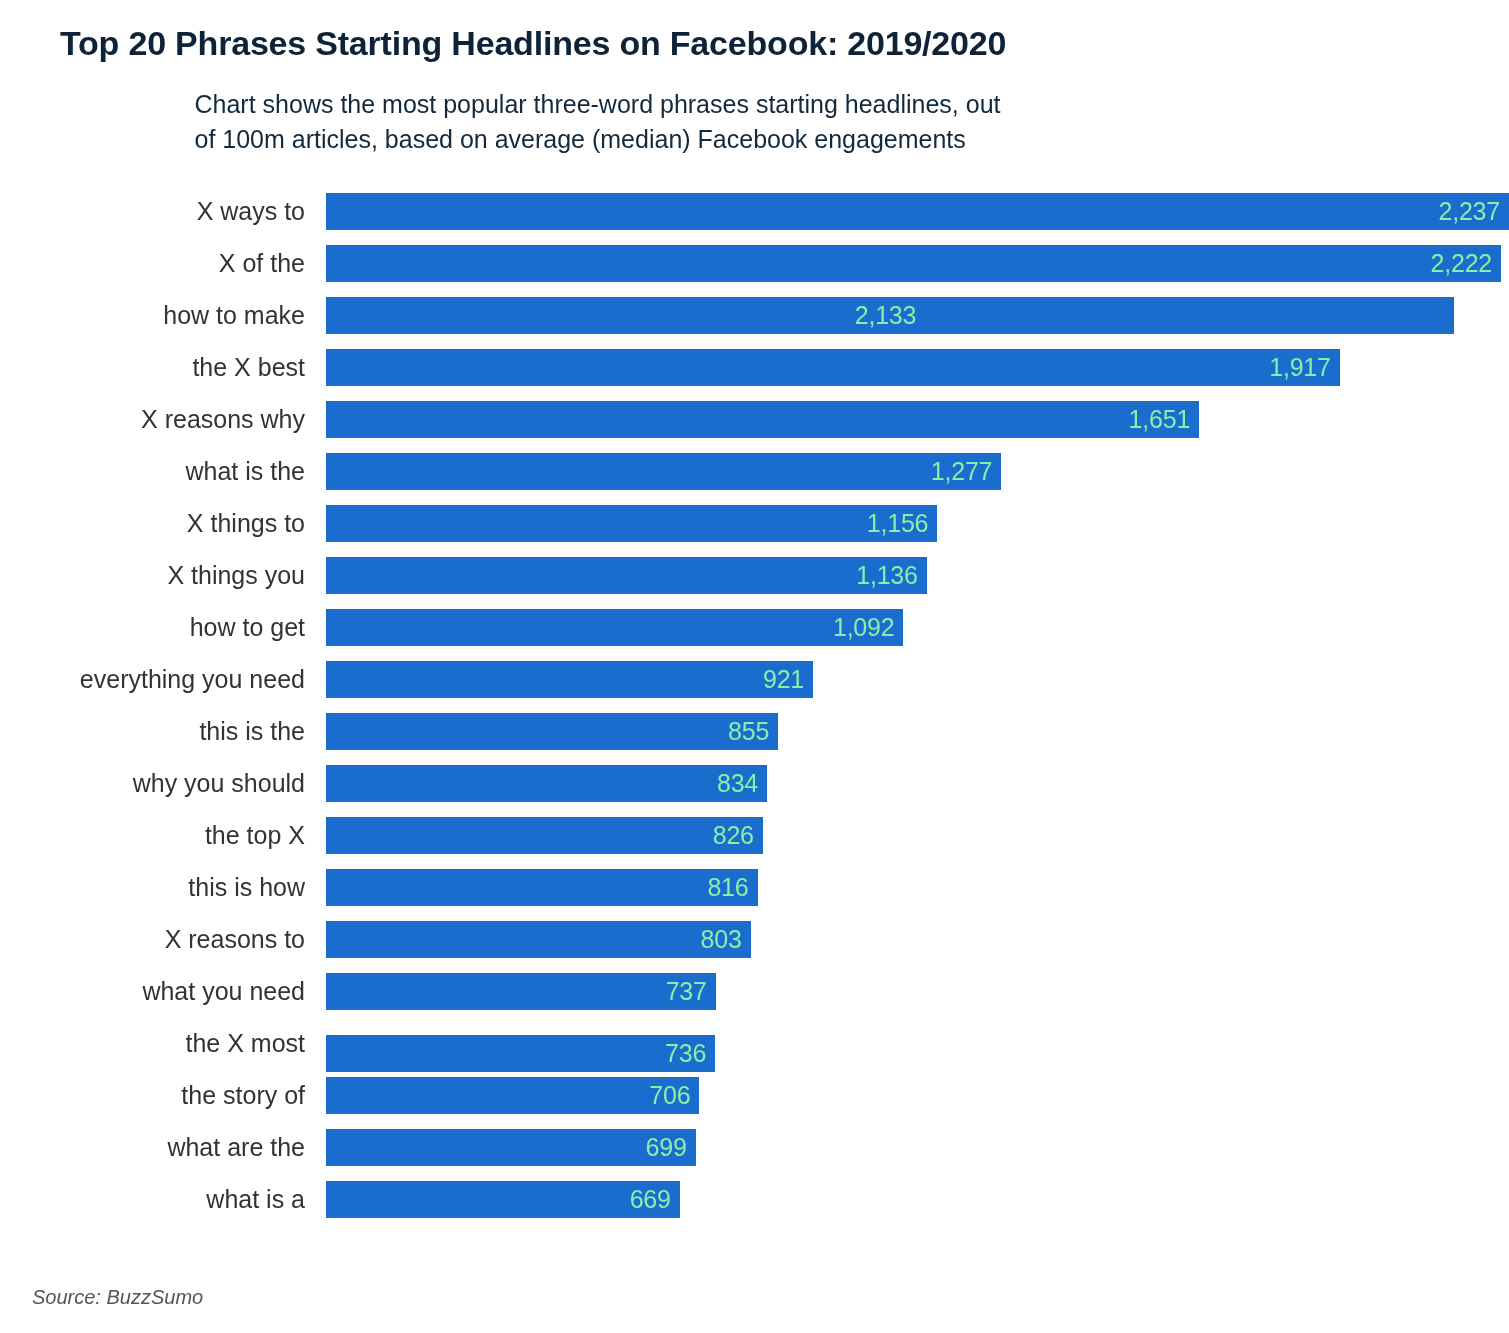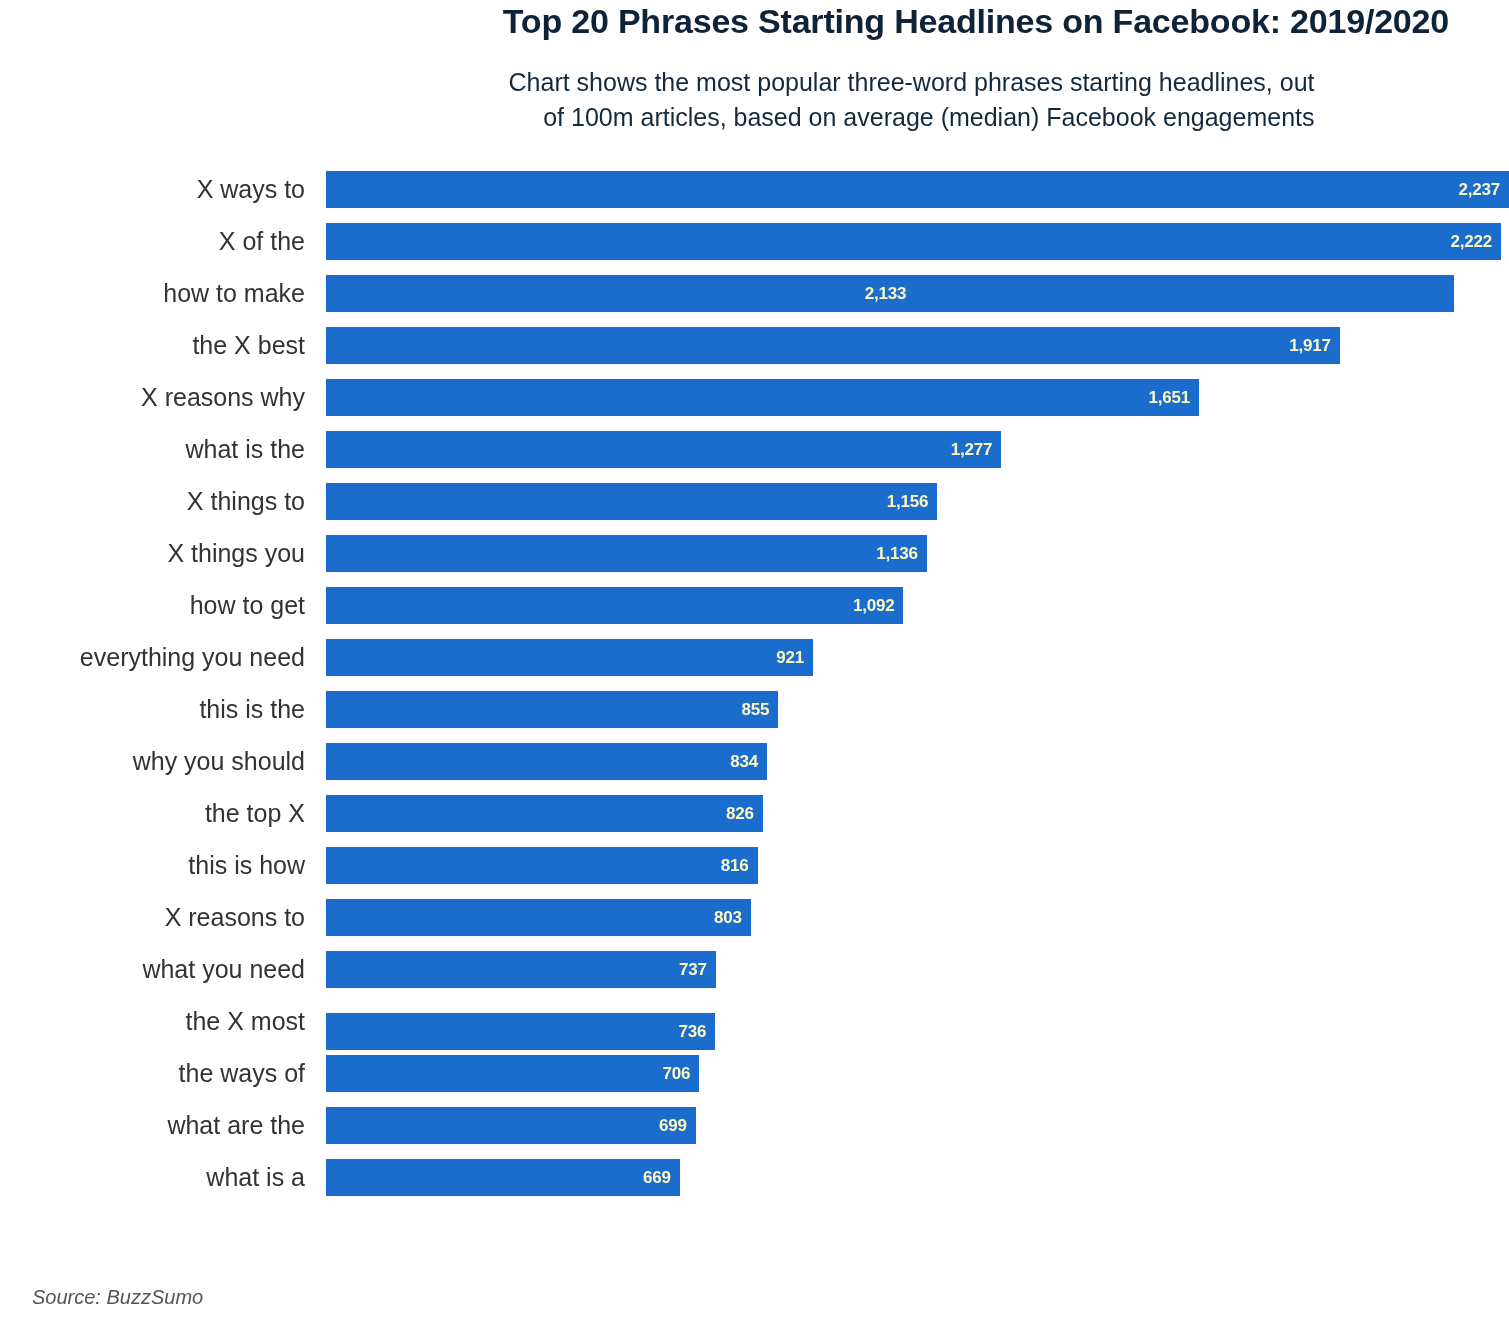--- a/index.html
+++ b/index.html
@@ -19,21 +19,22 @@
   .canvas {
     position: relative;
     width: 1509px;
     height: 1333px;
     background: #ffffff;
     box-sizing: border-box;
   }
 
   
   .header {
-    text-align: right;
+    padding-top: 22px;
+    text-align: left;
   }
   .chart-title {
     font-size: 34px;
     font-weight: bold;
     color: #0E2338;
     letter-spacing: -0.2px;
     line-height: 1.25;
     margin: 0;
     padding: 0 60px;
   }
@@ -81,23 +82,23 @@
     height: 37px;
     background: #1A6DCD;
     display: flex;
     align-items: center;
     justify-content: flex-end;
     box-sizing: border-box;
     padding-right: 9px;
     min-width: 0;
   }
   .bar-value {
-    color: #fef9c3;
-    font-size: 17px;
-    font-weight: bold;
+    color: #86efac;
+    font-size: 25px;
+    font-weight: normal;
     line-height: 1;
     white-space: nowrap;
     letter-spacing: -0.2px;
   }
 
   
   .source-note {
     position: absolute;
     left: 32px;
     bottom: 24px;
@@ -251,21 +252,21 @@
       </div>
       <div class="bar-row">
         <div class="cat-label">the X most</div>
         <div class="bar-track">
           <div class="bar" style="width: 32.9012%; background: rgb(26, 109, 205); margin-top: 10px;">
             <span class="bar-value">736</span>
           </div>
         </div>
       </div>
       <div class="bar-row">
-        <div class="cat-label">the ways of</div>
+        <div class="cat-label">the story of</div>
         <div class="bar-track">
           <div class="bar" style="width: 31.5601%; background: rgb(26, 109, 205); padding-left: 42px;">
             <span class="bar-value">706</span>
           </div>
         </div>
       </div>
       <div class="bar-row">
         <div class="cat-label">what are the</div>
         <div class="bar-track">
           <div class="bar" style="width: 31.2472%; background: rgb(26, 109, 205);">

